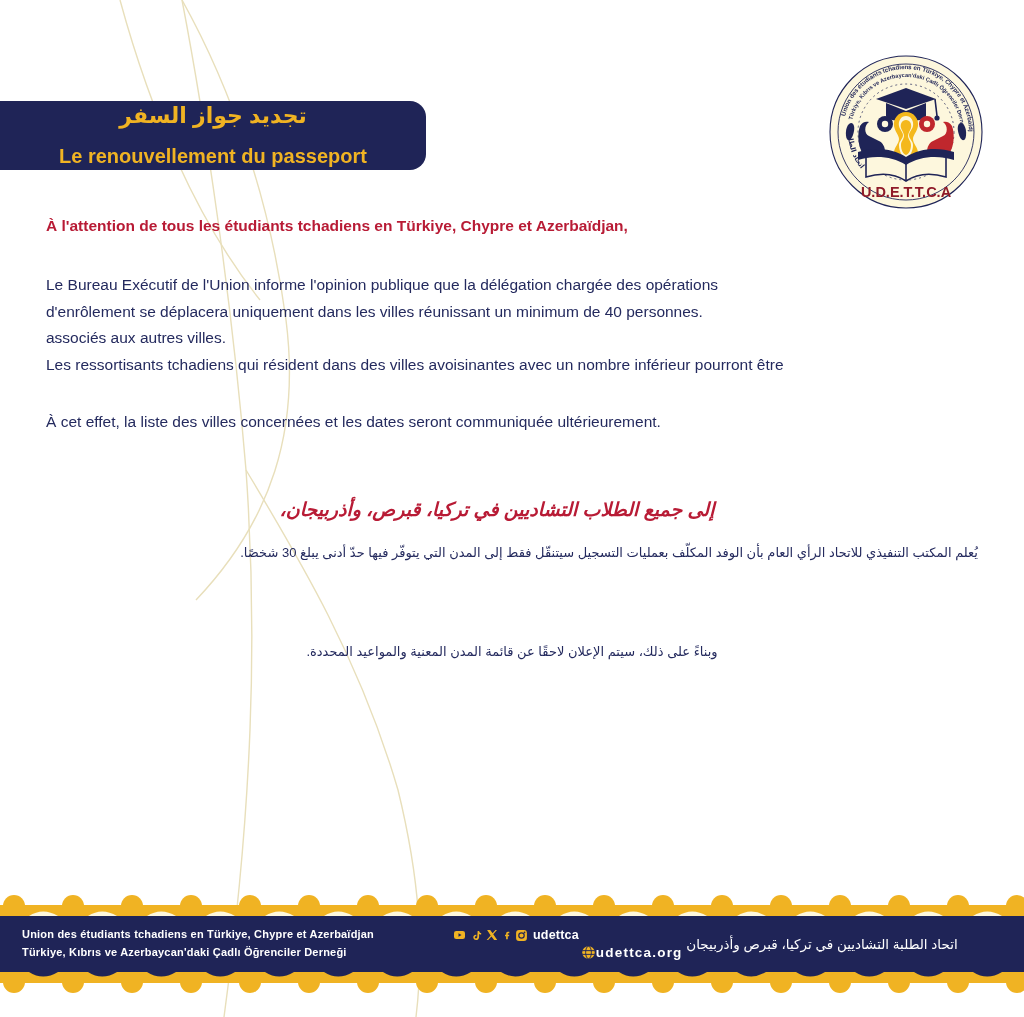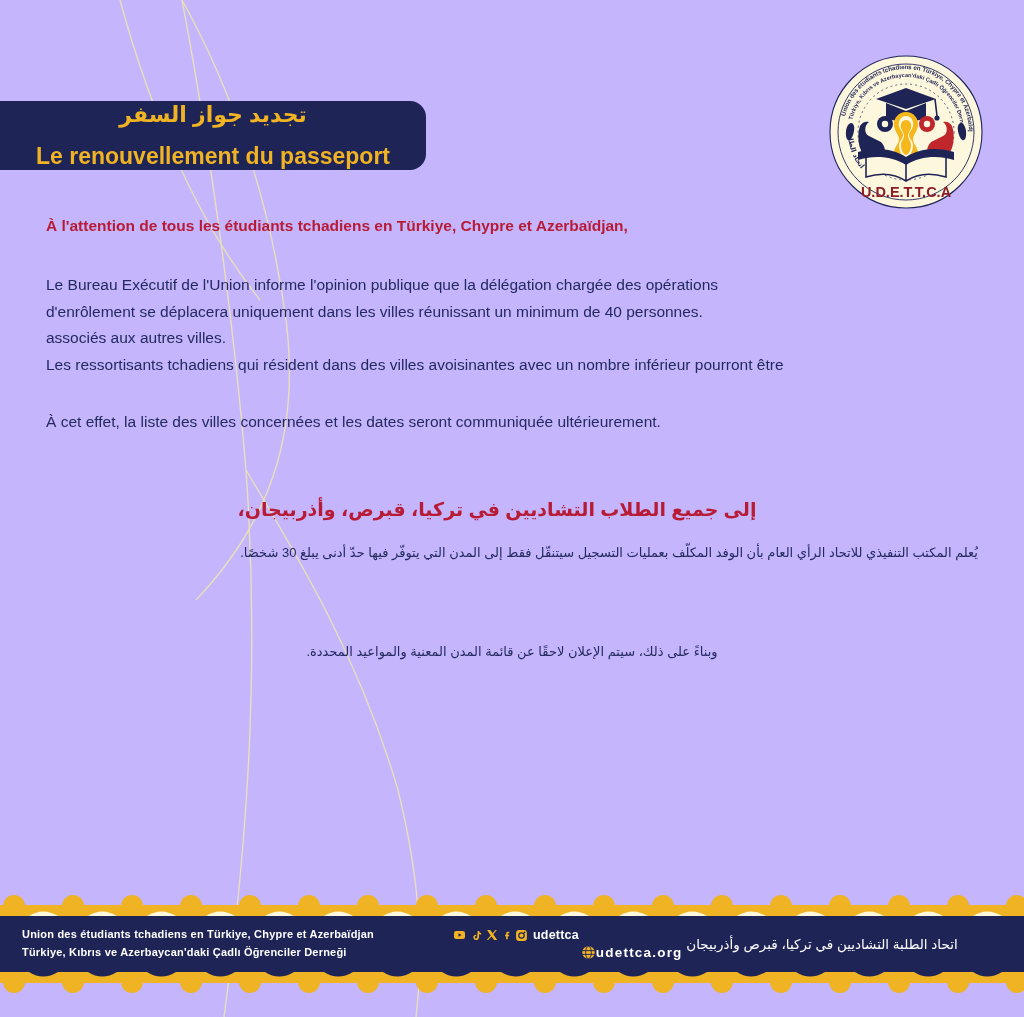--- a/index.html
+++ b/index.html
@@ -13,21 +13,21 @@
     background: #fdf7dd;
     font-family: "Liberation Sans", "DejaVu Sans", sans-serif;
     overflow: hidden;
     position: relative;
   }
 
   #poster {
     position: relative;
     width: 1024px;
     height: 1017px;
-    background: #c4b5fd;
+    background: #ffffff;
     overflow: hidden;
   }
 
   
   .bg-decor {
     position: absolute;
     inset: 0;
     width: 1024px;
     height: 1017px;
     pointer-events: none;
@@ -56,21 +56,21 @@
     color: #f0b323;
     font-size: 22px;
     font-weight: bold;
     direction: rtl;
     letter-spacing: 2px;
     line-height: 1.15;
     white-space: nowrap;
   }
   .title-fr {
     color: #f0b323;
-    font-size: 23px;
+    font-size: 20px;
     font-weight: bold;
     line-height: 1.15;
     white-space: nowrap;
     margin-top: 16px;
     text-align: center;
   }
 
   
   .logo {
     position: absolute;
@@ -121,20 +121,21 @@
     margin-top: 62px;
   }
   .salutation-ar {
     color: #b81b35;
     font-size: 19px;
     font-weight: bold;
     line-height: 1.4;
     margin: 0 0 16px 0;
     text-align: center;
     padding-right: 30px;
+    font-style: italic;
   }
   .para-ar {
     color: #242a5e;
     font-size: 13px;
     line-height: 1.95;
     text-align: justify;
     margin: 0;
   }
   .gap-ar-1 { height: 38px; }
   .gap-ar-2 { height: 36px; }

